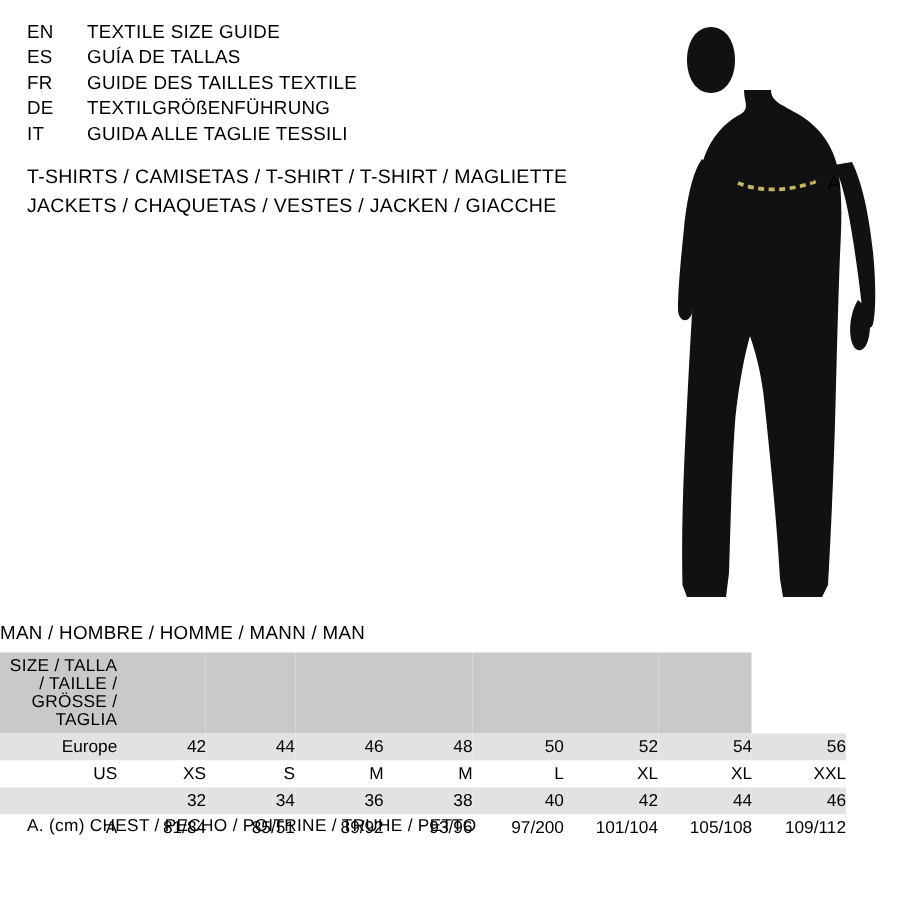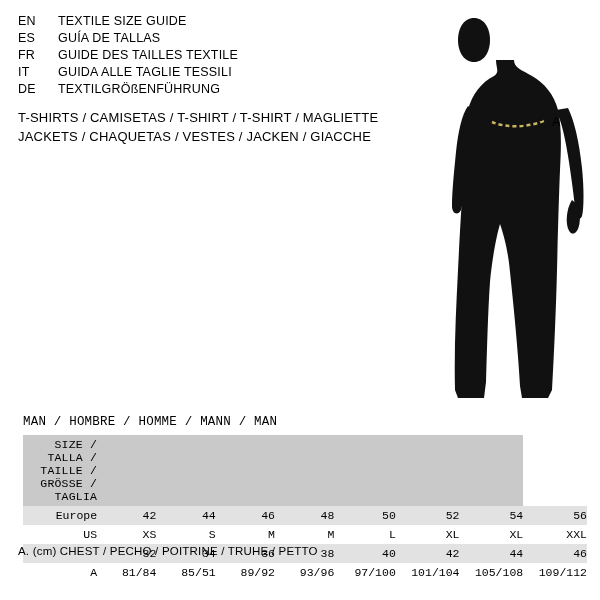--- a/index.html
+++ b/index.html
@@ -78,24 +78,23 @@
     position: absolute;
     left: 128px;
     top: 110px;
     width: 20px;
     border-top: 1.5px dashed #111111;
   }
 
   
   .table-section {
     position: absolute;
-    left: 23px;
+    left: 0;
     top: 415px;
     width: 564px;
-    font-family: Liberation Mono, monospace;
   }
   .man-title {
     font-size: 12.5px;
     letter-spacing: 0.2px;
     margin-bottom: 6px;
   }
   table.size-table {
     border-collapse: collapse;
     width: 564px;
     font-size: 11.5px;
@@ -145,26 +144,26 @@
     </div>
     <div class="legend-row">
       <span class="legend-code">ES</span>
       <span class="legend-text">GUÍA DE TALLAS</span>
     </div>
     <div class="legend-row">
       <span class="legend-code">FR</span>
       <span class="legend-text">GUIDE DES TAILLES TEXTILE</span>
     </div>
     <div class="legend-row">
+      <span class="legend-code">DE</span>
+      <span class="legend-text">TEXTILGRÖßENFÜHRUNG</span>
+    </div>
+    <div class="legend-row">
       <span class="legend-code">IT</span>
       <span class="legend-text">GUIDA ALLE TAGLIE TESSILI</span>
-    </div>
-    <div class="legend-row">
-      <span class="legend-code">DE</span>
-      <span class="legend-text">TEXTILGRÖßENFÜHRUNG</span>
     </div>
   </div>
 
   <div class="categories">
     <div class="category-line">T-SHIRTS / CAMISETAS / T-SHIRT / T-SHIRT / MAGLIETTE</div>
     <div class="category-line">JACKETS / CHAQUETAS / VESTES / JACKEN / GIACCHE</div>
   </div>
 
   <div class="figure-wrap">
     <svg width="200" height="400" viewBox="0 0 200 400">
@@ -246,21 +245,21 @@
           <td class="col-val">44</td>
           <td class="col-val">46</td>
         </tr>
 
         <tr class="row-plain">
           <td class="col-label">A</td>
           <td class="col-val">81/84</td>
           <td class="col-val">85/51</td>
           <td class="col-val">89/92</td>
           <td class="col-val">93/96</td>
-          <td class="col-val">97/100</td>
+          <td class="col-val">97/200</td>
           <td class="col-val">101/104</td>
           <td class="col-val">105/108</td>
           <td class="col-val">109/112</td>
         </tr>
       </tbody>
     </table>
   </div>
 
   <div class="footnote">A. (cm) CHEST / PECHO / POITRINE / TRUHE / PETTO</div>
 

